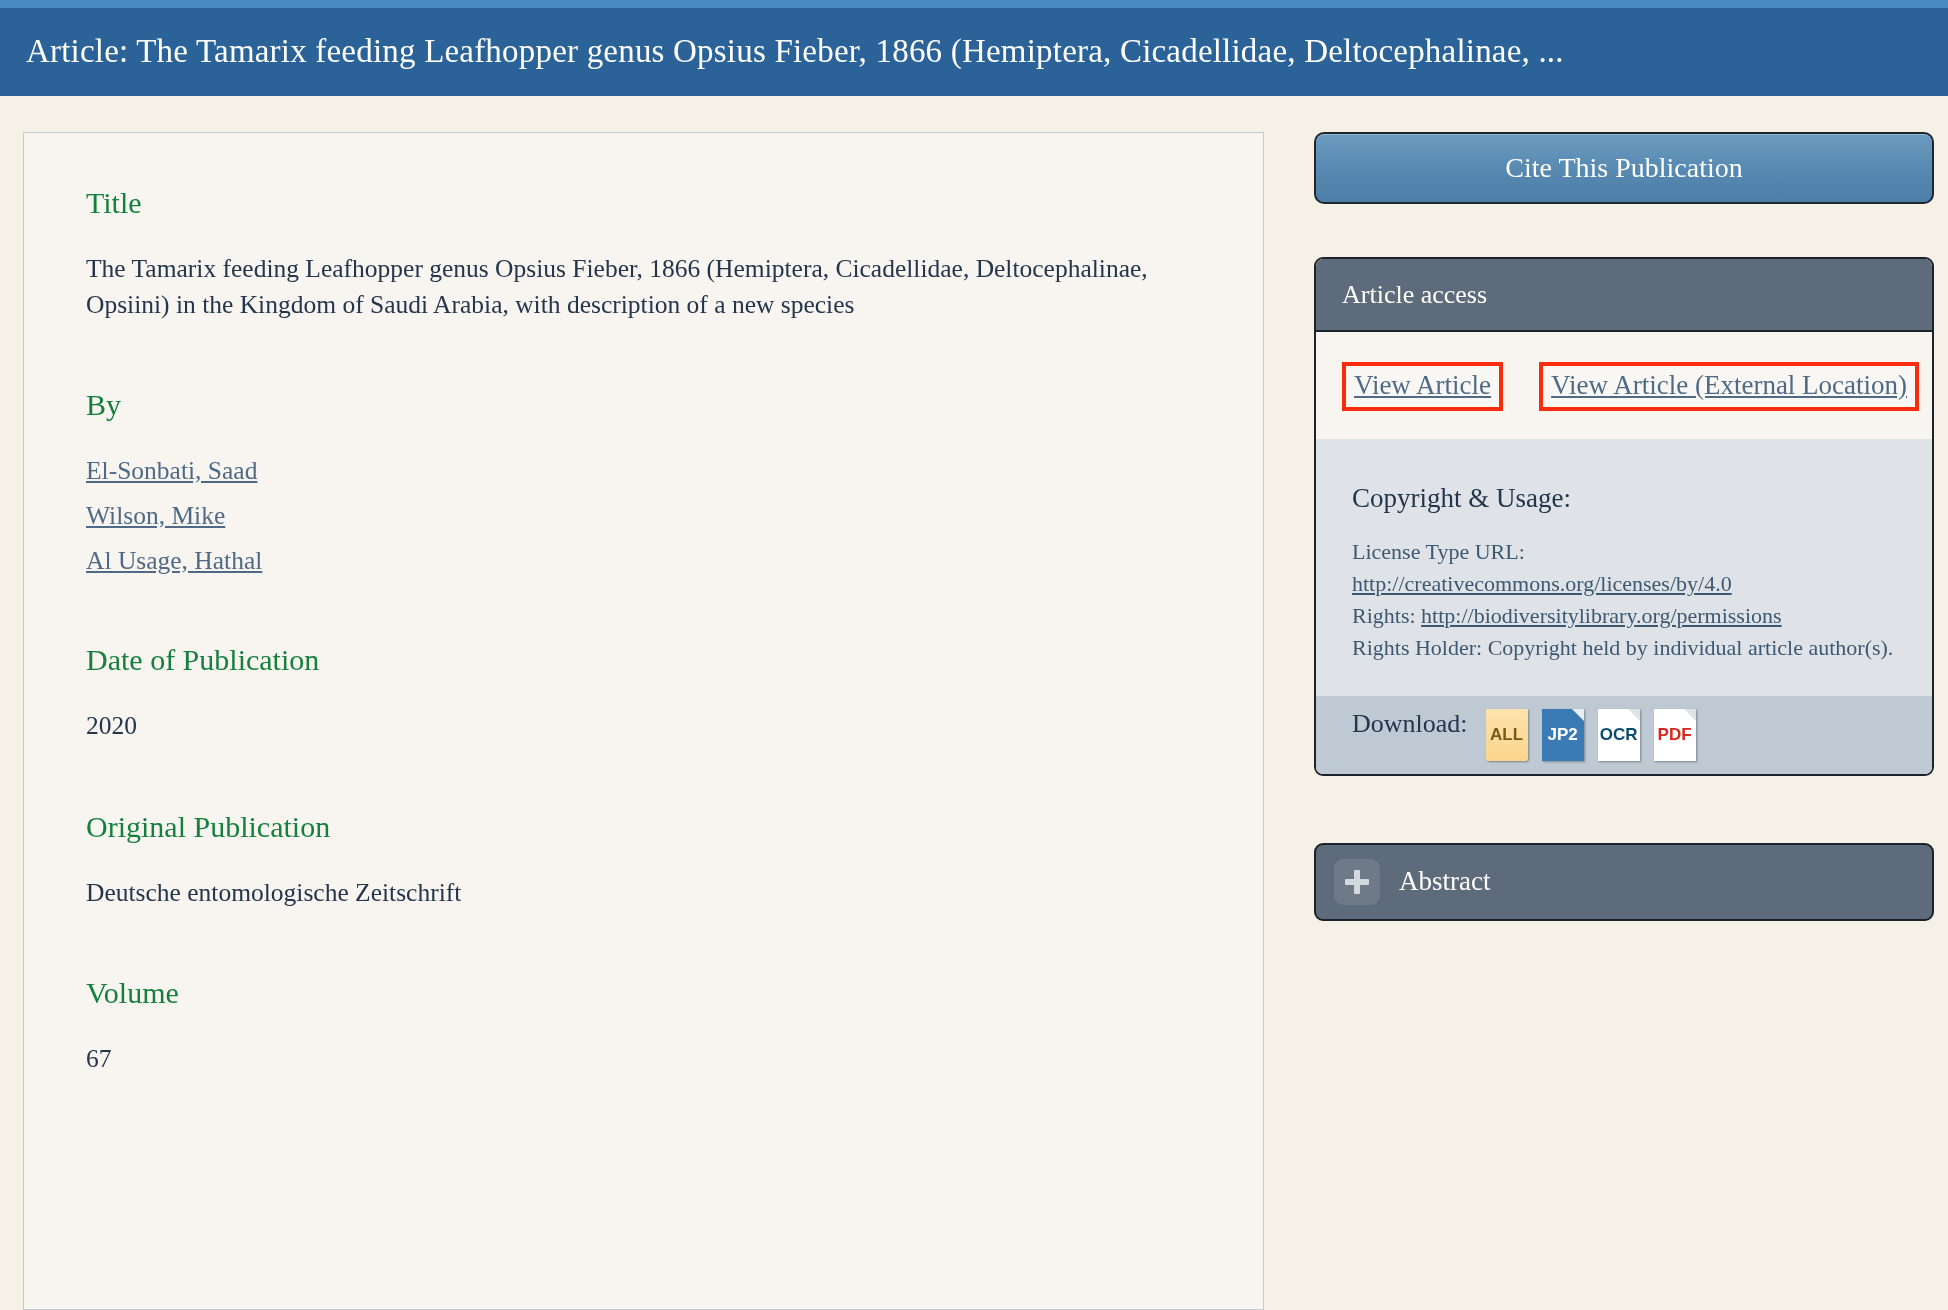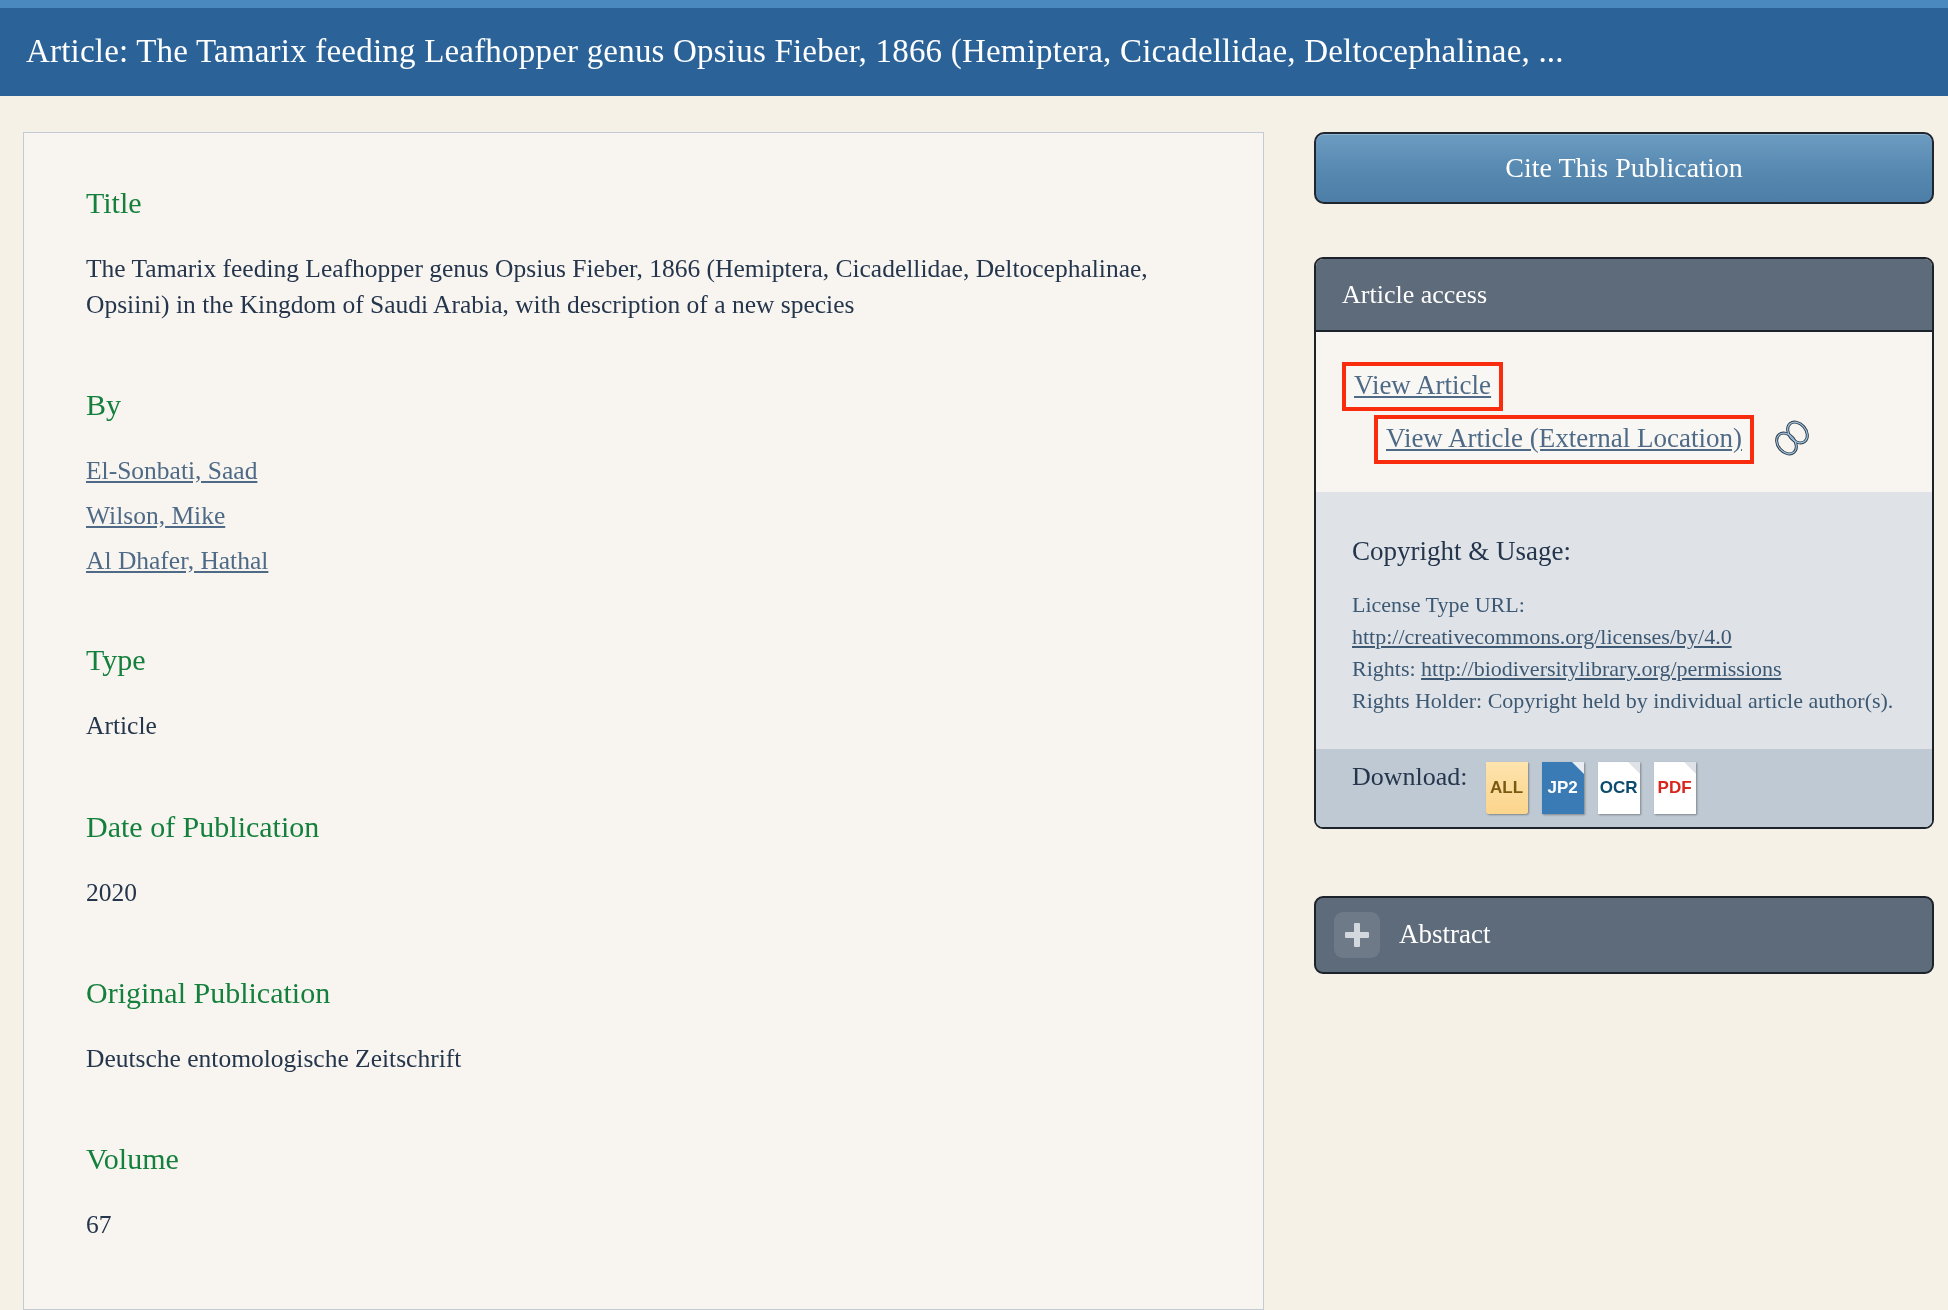--- a/index.html
+++ b/index.html
@@ -115,21 +115,20 @@
     background: #5e6b7a;
     color: #ffffff;
     font-size: 26px;
     padding: 21px 26px 20px 26px;
     border-bottom: 2px solid #1d232b;
   }
   #article-access-links {
     background: #f8f5f0;
     padding: 30px 26px 28px 26px;
     display: flex;
-    flex-direction: column;
     gap: 4px;
   }
   .redbox {
     border: 4px solid #f92d0d;
     padding: 2px 8px 4px 8px;
     width: fit-content;
     background: #f9f7f3;
   }
   .access-link {
     color: #4e6a86;
@@ -268,28 +267,24 @@
     <div class="field-block">
       <div class="field-label">Title</div>
       <div class="field-value">The Tamarix feeding Leafhopper genus Opsius Fieber, 1866 (Hemiptera, Cicadellidae, Deltocephalinae, Opsiini) in the Kingdom of Saudi Arabia, with description of a new species</div>
     </div>
 
     <div class="field-block">
       <div class="field-label">By</div>
       <div>
         <a class="author-link">El-Sonbati, Saad</a>
         <a class="author-link">Wilson, Mike</a>
-        <a class="author-link">Al Dhafer, Hathal</a>
+        <a class="author-link">Al Usage, Hathal</a>
       </div>
     </div>
 
-    <div class="field-block">
-      <div class="field-label">Type</div>
-      <div class="field-value">Article</div>
-    </div>
 
     <div class="field-block">
       <div class="field-label">Date of Publication</div>
       <div class="field-value">2020</div>
     </div>
 
     <div class="field-block">
       <div class="field-label">Original Publication</div>
       <div class="field-value">Deutsche entomologische Zeitschrift</div>
     </div>

